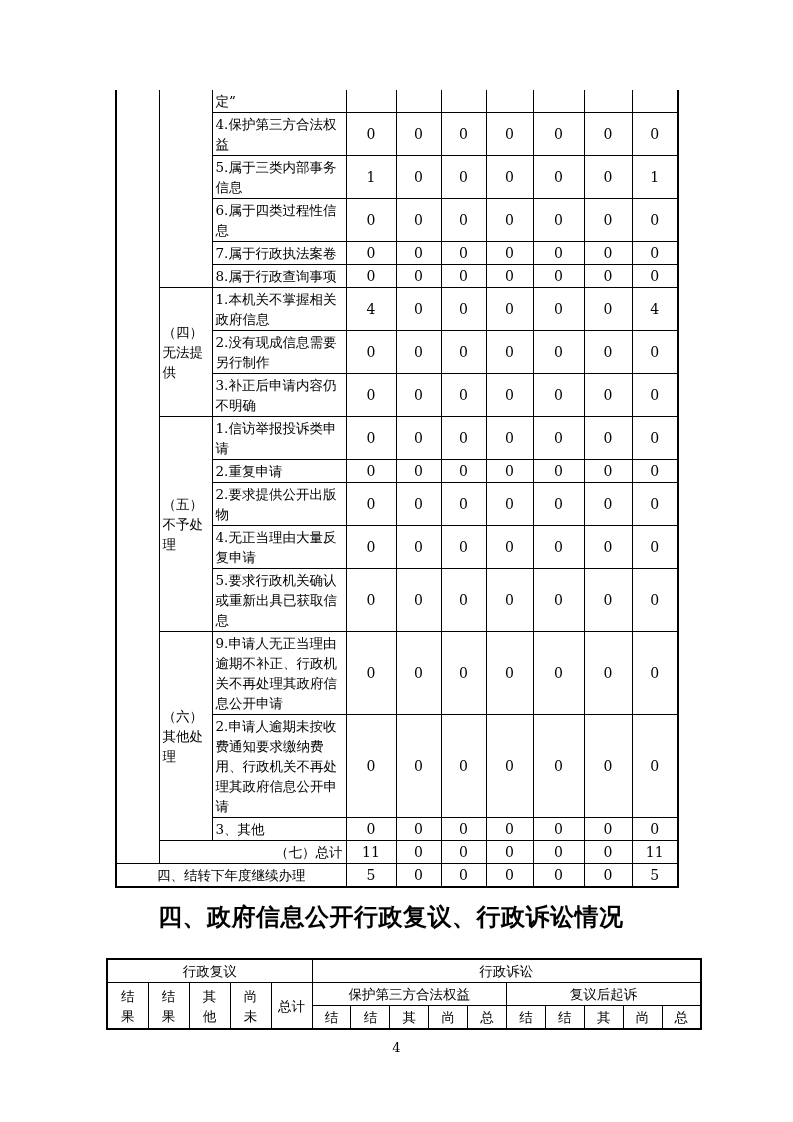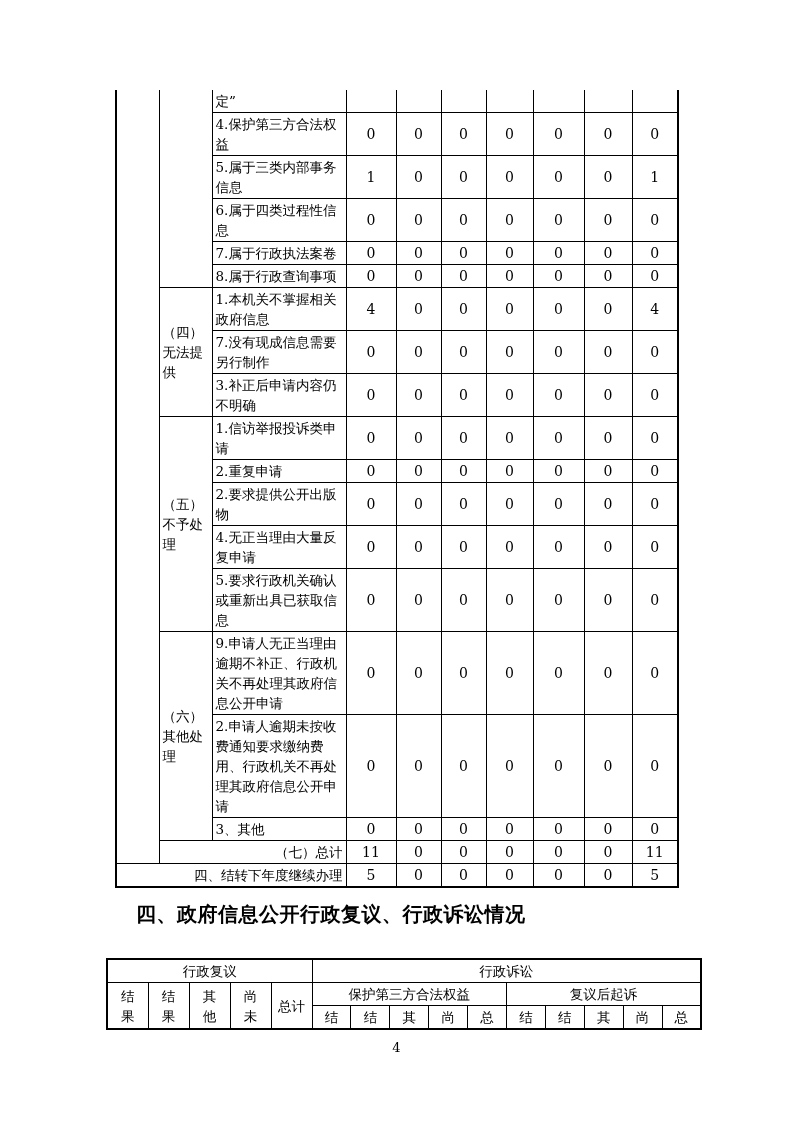--- a/index.html
+++ b/index.html
@@ -18,33 +18,33 @@
   
   .t1{
     position:absolute;left:115px;top:90px;width:564px;
     border-left:2px solid #000;border-right:2px solid #000;border-bottom:2px solid #000;border-top:none;
   }
   .t1 tr:first-child > td{border-top:none;}
   .t1 .item{text-align:left;padding:1px 3px;}
   .t1 .group{text-align:left;padding:1px 3px;vertical-align:middle;}
   .t1 .val{text-align:center;font-size:14px;padding:0;}
   .t1 .totlabel{text-align:right;padding:1px 3px;}
-  .t1 .carrylabel{text-align:right;padding:1px 3px;}
+  .t1 .carrylabel{text-align:center;padding:1px 3px;}
   
   .t2{
     position:absolute;left:106px;top:958px;width:594px;
     border:2px solid #000;
   }
   .t2 td{text-align:center;}
   .stack{white-space:pre-line;}
   
   .heading{
-    position:absolute;left:136px;top:901px;
+    position:absolute;left:158px;top:901px;
     font-family:"Liberation Sans","DejaVu Sans",sans-serif;
-    font-weight:bold;font-size:20px;letter-spacing:0.5px;
+    font-weight:bold;font-size:24px;letter-spacing:0.5px;
   }
   .pagenum{
     position:absolute;left:0;top:1040px;width:793px;
     text-align:center;font-size:13px;
   }
 </style>
 </head>
 <body>
 
 <table class="t1">
@@ -131,21 +131,21 @@
     <td class="item">1.本机关不掌握相关政府信息</td>
     <td class="val">4</td>
     <td class="val">0</td>
     <td class="val">0</td>
     <td class="val">0</td>
     <td class="val">0</td>
     <td class="val">0</td>
     <td class="val">4</td>
   </tr>
   <tr>
-    <td class="item">7.没有现成信息需要另行制作</td>
+    <td class="item">2.没有现成信息需要另行制作</td>
     <td class="val">0</td>
     <td class="val">0</td>
     <td class="val">0</td>
     <td class="val">0</td>
     <td class="val">0</td>
     <td class="val">0</td>
     <td class="val">0</td>
   </tr>
   <tr>
     <td class="item">3.补正后申请内容仍不明确</td>

